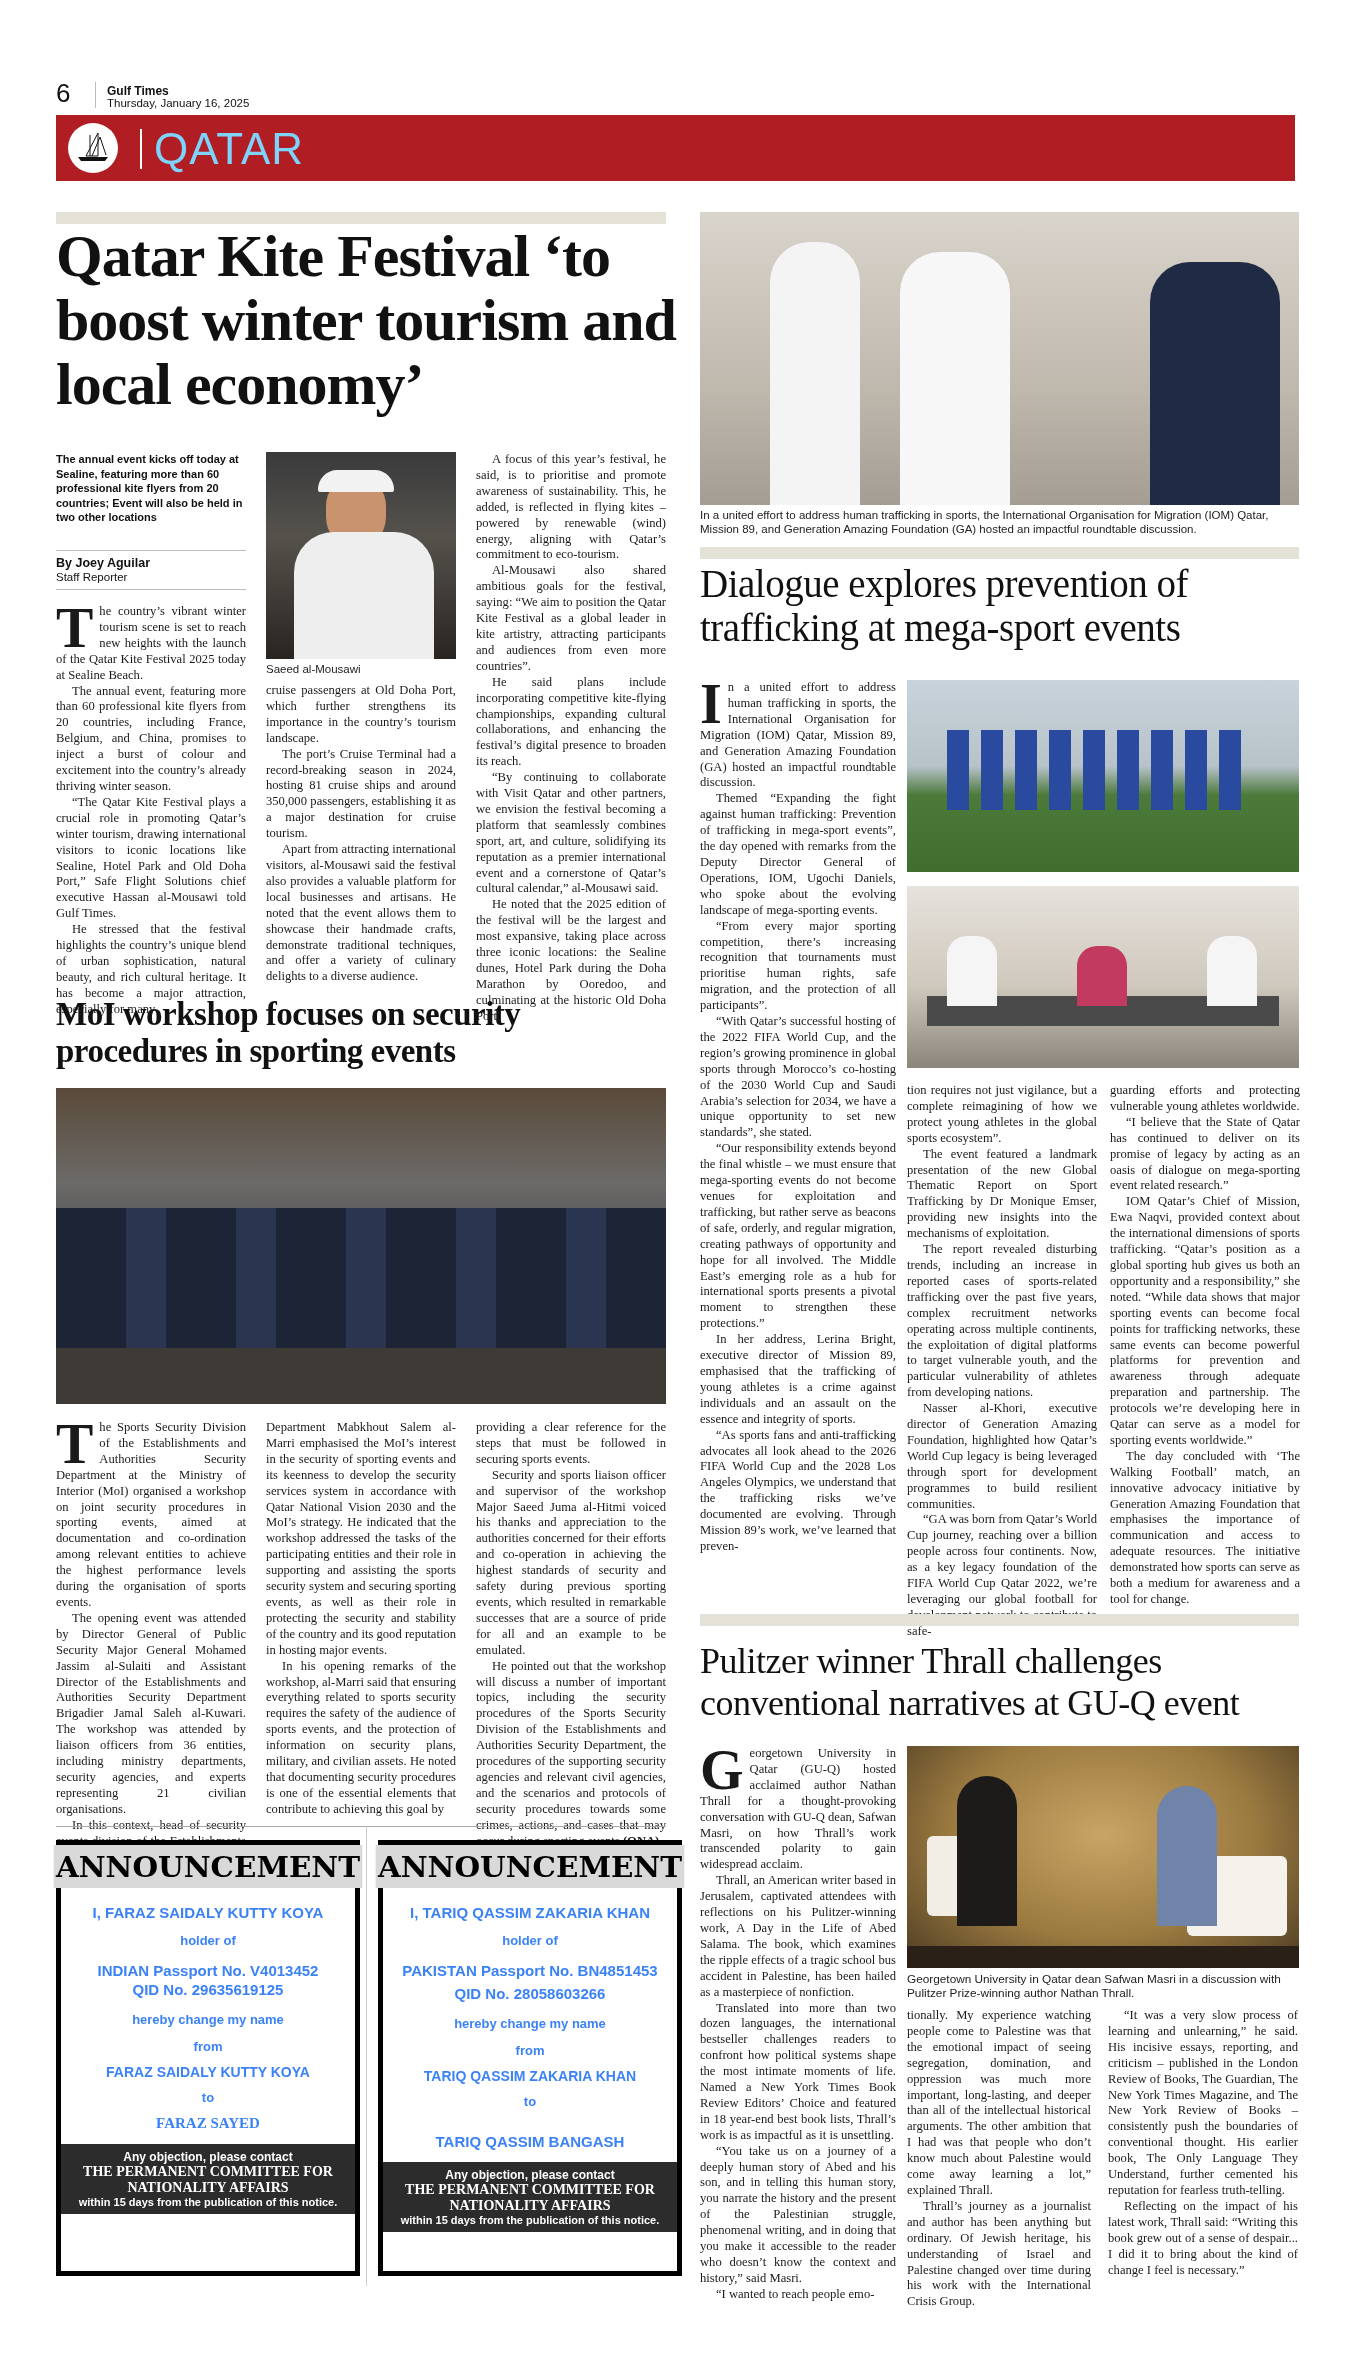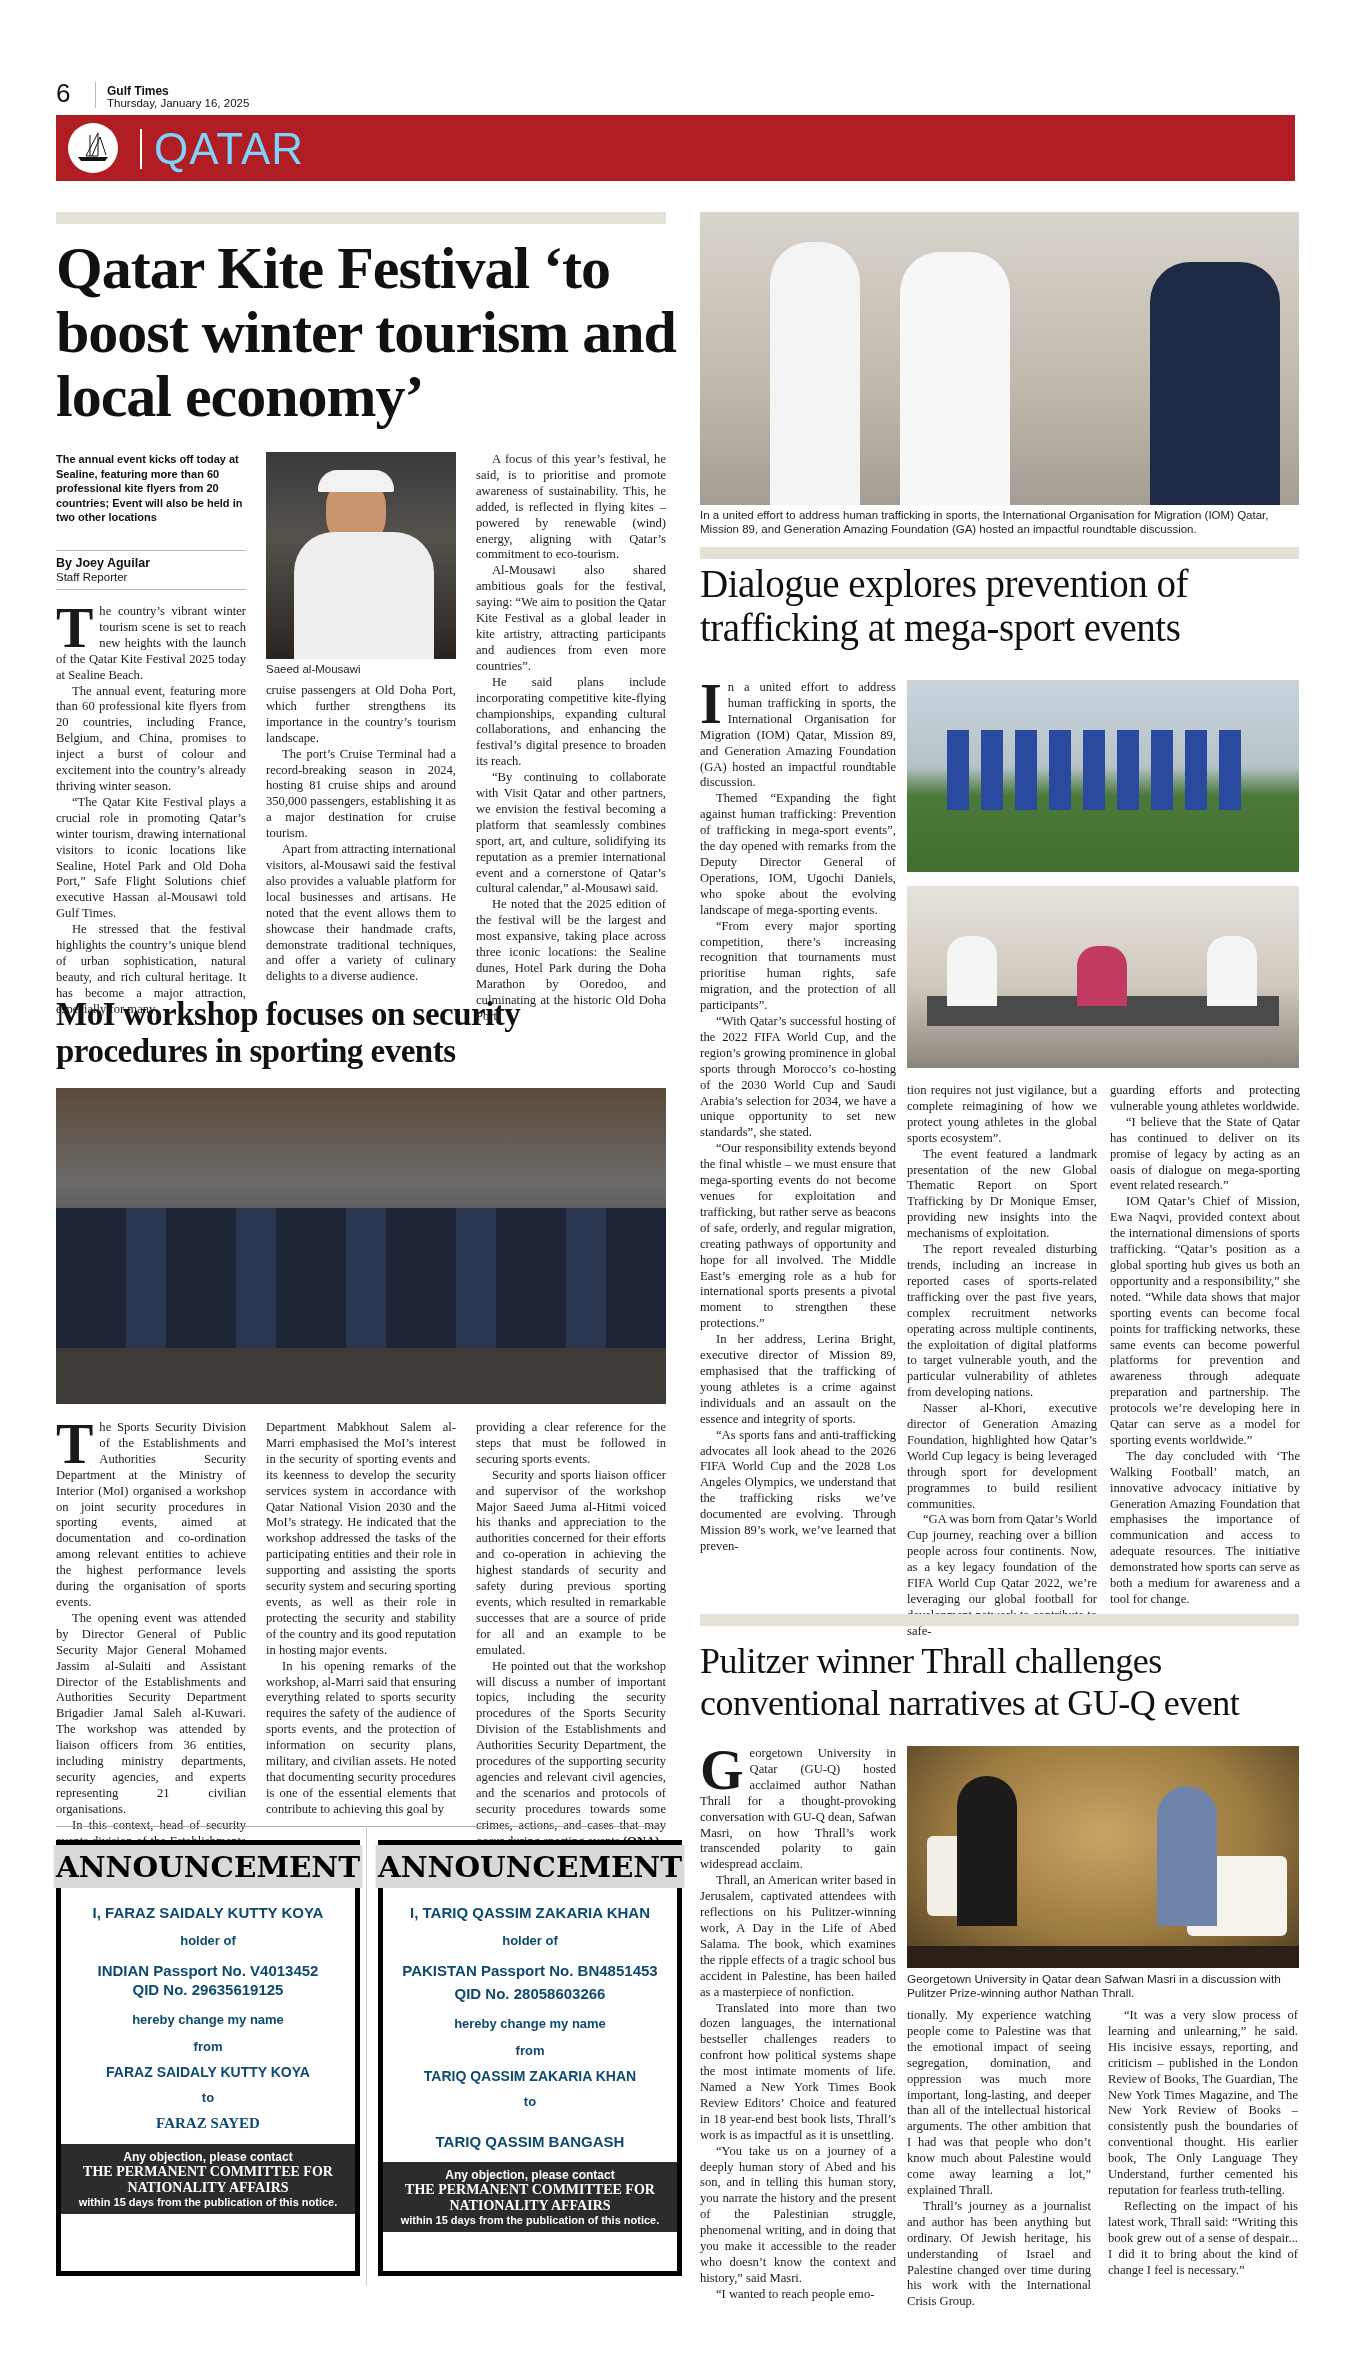--- a/index.html
+++ b/index.html
@@ -9,21 +9,21 @@
 .sans{font-family:"Liberation Sans","DejaVu Sans",sans-serif}
 .body-text{font-family:"Liberation Serif","DejaVu Serif",serif;font-size:12.6px;line-height:15.9px;text-align:justify;hyphens:auto;color:#1a1a1a}
 .body-text p{text-indent:16px}
 .body-text p.first{text-indent:0}
 .dropcap{float:left;font-family:"Liberation Serif",serif;font-weight:bold;font-size:56px;line-height:44px;margin:2px 6px 0 0}
 .photo{overflow:hidden}
 .caption{font-family:Liberation Sans, sans-serif;font-size:11.5px;line-height:14px;color:#222}
 .tanbar{background:#e4e1d6;height:12px}
 .ann{border:5px solid #000;background:#fff;text-align:center;font-family:"Liberation Sans",sans-serif}
 .ann .hd{background:#d9d9d9;font-family:"DejaVu Serif",serif;font-weight:900;font-size:28px;letter-spacing:0px;padding:6px 0 4px;color:#000;transform:scaleX(1.05)}
-.ann .ln{font-weight:bold;color:#0c4a6e}
+.ann .ln{font-weight:bold;color:#3b82f6}
 .ann .ft{background:#2c2c2c;color:#fff;padding:6px 4px 6px;margin:0 0 6px}
 </style>
 </head>
 <body>
 
 <div class="abs sans" style="left:56px;top:80px;font-size:26px;line-height:26px;color:#111">6</div>
 <div class="abs" style="left:95px;top:82px;width:1px;height:26px;background:#bbb"></div>
 <div class="abs sans" style="left:107px;top:84px;font-size:12px;font-weight:bold">Gulf Times</div>
 <div class="abs sans" style="left:107px;top:97px;font-size:11.5px">Thursday, January 16, 2025</div>
 
@@ -34,21 +34,21 @@
         <path d="M18 33 L30 10 L30 33 Z" fill="none" stroke="#111" stroke-width="1"></path>
         <path d="M24 33 L32 14 L38 32" fill="none" stroke="#111" stroke-width="1"></path>
         <line x1="22" y1="12" x2="22" y2="33" stroke="#111" stroke-width="1"></line>
       </svg>
   </div>
   <div class="abs" style="left:84px;top:14px;width:2px;height:40px;background:#fff"></div>
   <div class="abs sans" style="left:98px;top:8px;font-size:44px;line-height:52px;color:#7dd3fc;font-weight:300;letter-spacing:1px">QATAR</div>
 </div>
 
 <div class="abs tanbar" style="left:56px;top:212px;width:610px"></div>
-<h1 class="abs serif" style="left:56px;top:236px;width:620px;font-size:60px;line-height:64px;font-weight:bold;letter-spacing:-1px">Qatar Kite Festival ‘to boost winter tourism and local economy’</h1>
+<h1 class="abs serif" style="left:56px;top:224px;width:620px;font-size:60px;line-height:64px;font-weight:bold;letter-spacing:-1px">Qatar Kite Festival ‘to boost winter tourism and local economy’</h1>
 
 <div class="abs sans" style="left:56px;top:452px;width:190px;font-size:11px;line-height:14.6px;font-weight:bold">The annual event kicks off today at Sealine, featuring more than 60 professional kite flyers from 20 countries; Event will also be held in two other locations</div>
 <div class="abs" style="left:56px;top:550px;width:190px;height:1px;background:#bbb"></div>
 <div class="abs sans" style="left:56px;top:556px;font-size:12.5px;font-weight:bold">By Joey Aguilar</div>
 <div class="abs sans" style="left:56px;top:571px;font-size:11.5px">Staff Reporter</div>
 <div class="abs" style="left:56px;top:589px;width:190px;height:1px;background:#bbb"></div>
 
 <div class="abs photo" style="left:266px;top:452px;width:190px;height:207px;background:linear-gradient(180deg,#3a3a3c 0%,#55524c 40%,#2a2420 100%)">
   <div style="position:absolute;left:60px;top:26px;width:60px;height:70px;border-radius:40% 40% 45% 45%;background:#c9936e"></div>
   <div style="position:absolute;left:52px;top:18px;width:76px;height:22px;border-radius:30px 30px 4px 4px;background:#f2f2f2"></div>

